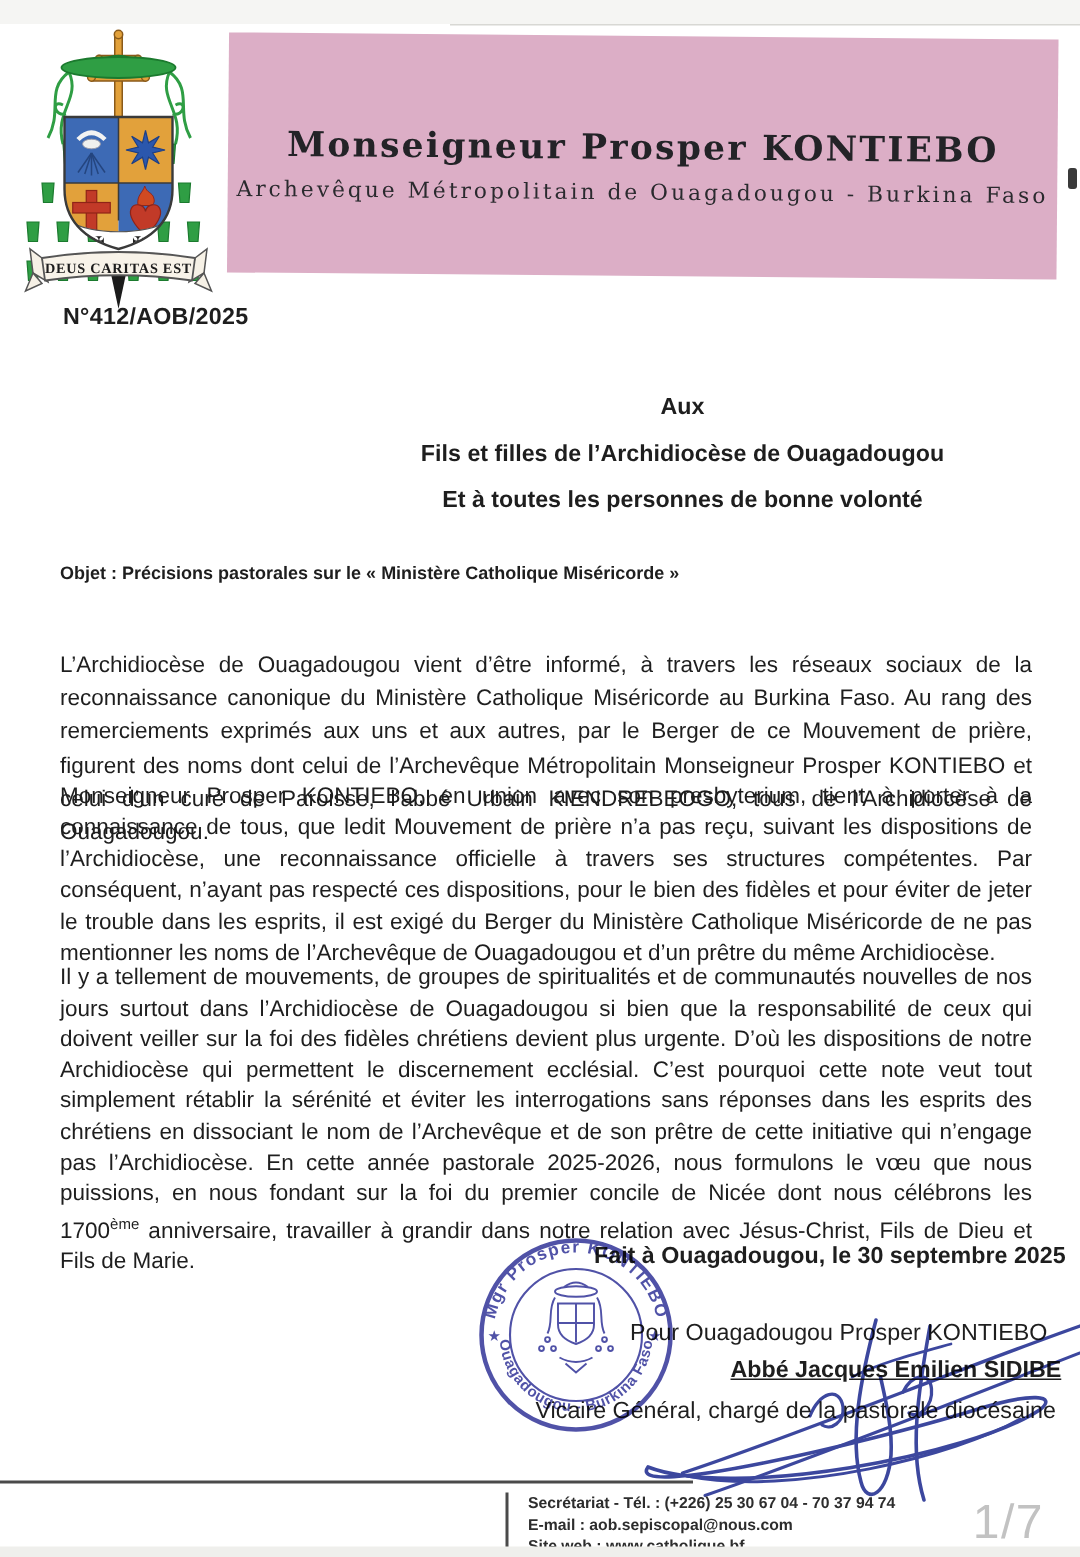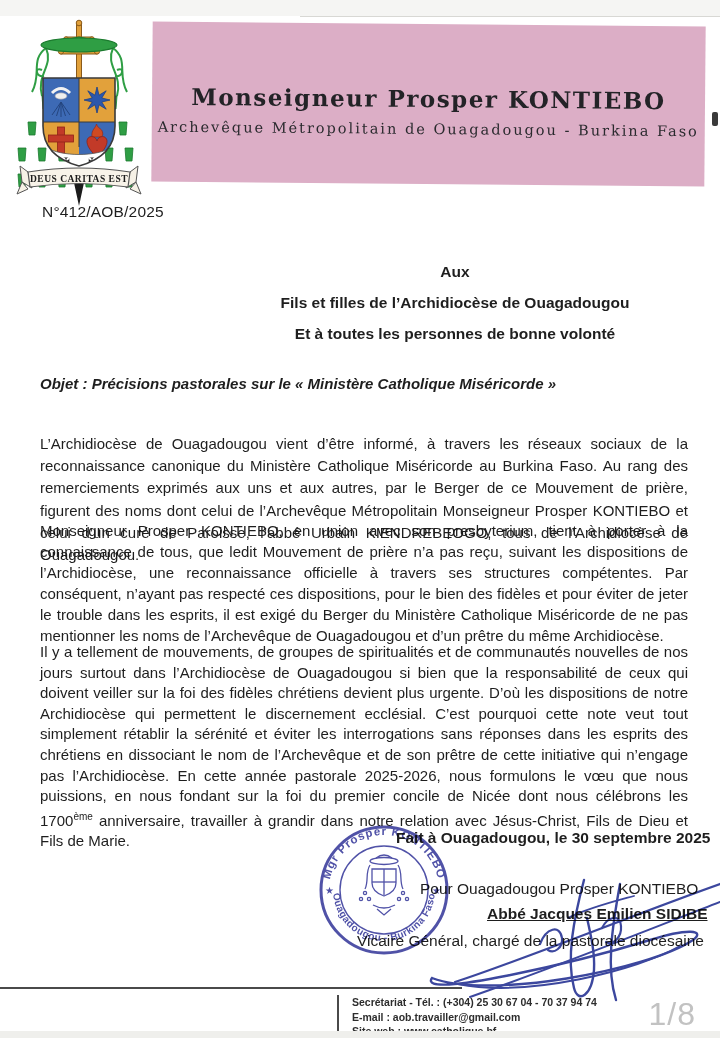--- a/index.html
+++ b/index.html
@@ -25,26 +25,26 @@
   }
   .banner-title{
     font-family:"DejaVu Serif","Liberation Serif",serif;
     font-size:23px;font-weight:600;letter-spacing:1.5px;color:#232327;
   }
   .banner-subtitle{
     font-family:"DejaVu Serif","Liberation Serif",serif;
     font-size:14.5px;font-weight:500;letter-spacing:2px;color:#2a2a2e;margin-top:9px;
   }
 
-  .refnum{left:42px;top:203px;font-size:15.5px;font-weight:normal;letter-spacing:.2px;}
+  .refnum{left:42px;top:203px;font-size:15.5px;font-weight:bold;letter-spacing:.2px;}
 
   .recipients{left:170px;top:263px;width:570px;text-align:center;font-weight:bold;font-size:15.5px;}
   .recipients div{margin-bottom:13px;}
 
-  .subject{left:40px;top:375px;font-size:15px;font-weight:bold;font-style:italic;}
+  .subject{left:40px;top:375px;font-size:12px;font-weight:bold;}
 
   .para{left:40px;width:648px;text-align:justify;font-size:15px;margin:0;}
   #para1{top:403px;line-height:22.2px;margin-top:30px;}
   #para2{top:520px;line-height:21px;}
   #para3{top:642px;line-height:20.6px;}
   .sup{vertical-align:super;font-size:10px;margin-top:34px;}
 
   .dateline{left:396px;top:829px;font-size:15.5px;font-weight:600;}
 
   .sig-onbehalf{left:420px;top:880px;font-size:15.5px;}
@@ -250,20 +250,20 @@
   </svg>
 
   <div class="abs footer-line"></div>
   <div class="abs footer-left">
     <div>01 B.P. 1472 Ouagadougou 01</div>
     <div>Tél. : +348 70 26 16 42</div>
     <div>E-mail : prosperkontiebo@yahoo.fr</div>
   </div>
   <div class="abs footer-divider"></div>
   <div class="abs footer-right">
-    <div>Secrétariat - Tél. : (+304) 25 30 67 04 - 70 37 94 74</div>
-    <div>E-mail : aob.travailler@gmail.com</div>
+    <div>Secrétariat - Tél. : (+226) 25 30 67 04 - 70 37 94 74</div>
+    <div>E-mail : aob.sepiscopal@nous.com</div>
     <div>Site web : www.catholique.bf</div>
   </div>
-  <div class="abs pagenum">1/8</div>
+  <div class="abs pagenum">1/7</div>
 
   <div class="abs scan-bottom"></div>
 </div>
 
 </body></html>

